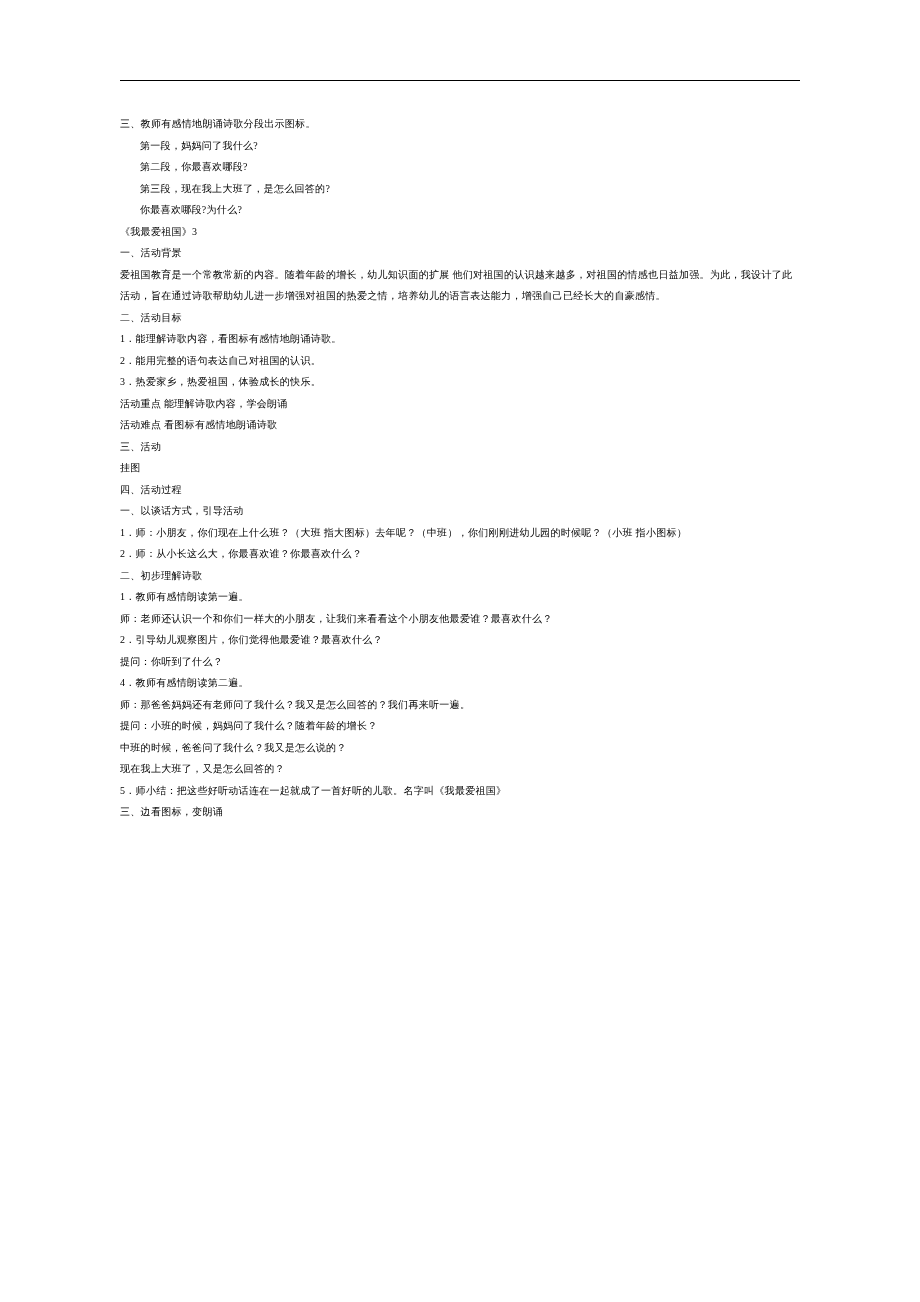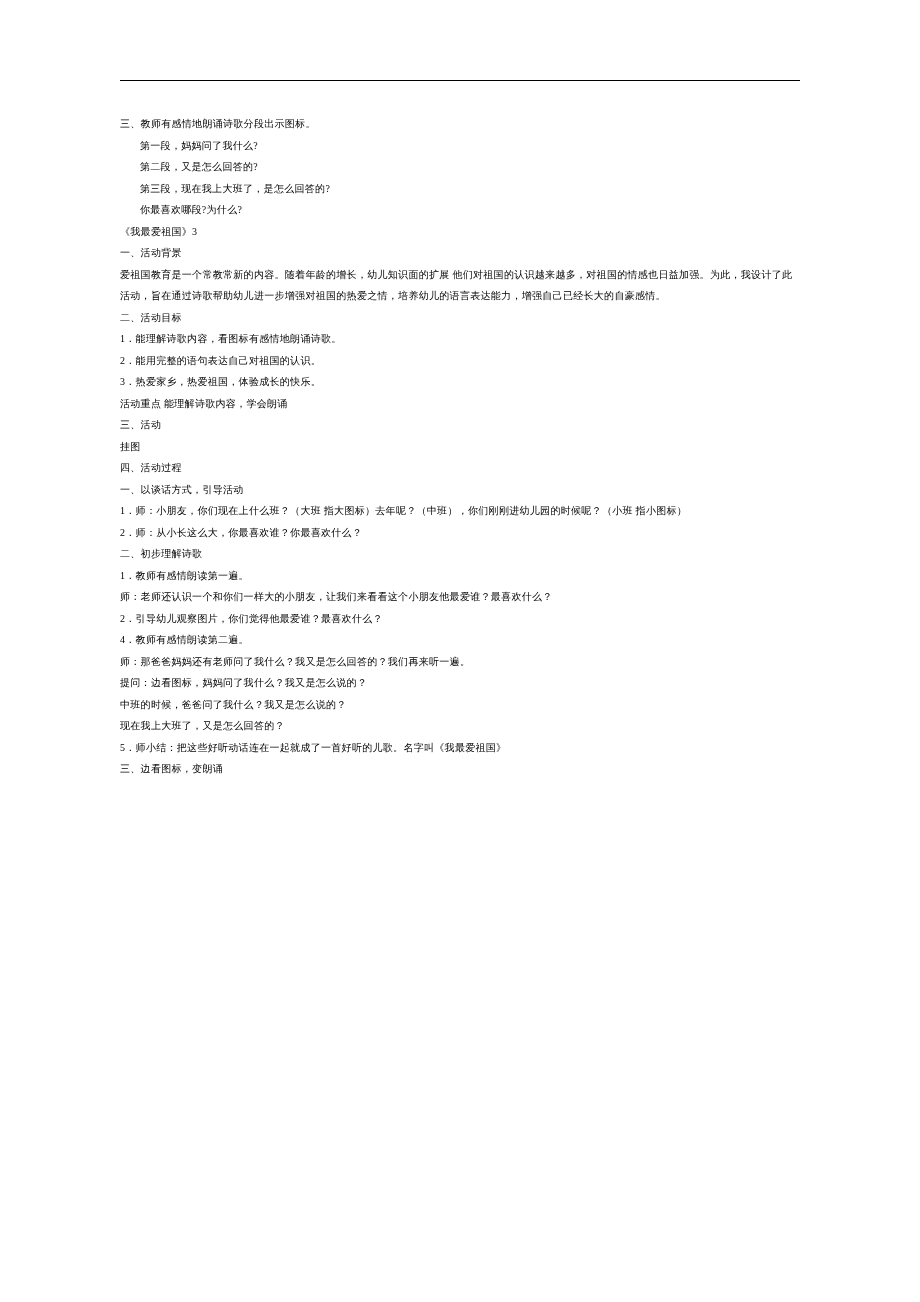--- a/index.html
+++ b/index.html
@@ -9,42 +9,44 @@
 .indent{text-indent:2em}
 </style>
 </head>
 <body>
 
 <div class="page">
   <hr class="hr">
   <div id="content">
       <div class="line">三、教师有感情地朗诵诗歌分段出示图标。</div>
       <div class="line indent">第一段，妈妈问了我什么?</div>
-      <div class="line indent">第二段，又是怎么回答的?</div>
+      <div class="line indent">第二段，你最喜欢哪段?</div>
       <div class="line indent">第三段，现在我上大班了，是怎么回答的?</div>
       <div class="line indent">你最喜欢哪段?为什么?</div>
       <div class="line">《我最爱祖国》3</div>
       <div class="line">一、活动背景</div>
       <div class="line">爱祖国教育是一个常教常新的内容。随着年龄的增长，幼儿知识面的扩展 他们对祖国的认识越来越多，对祖国的情感也日益加强。为此，我设计了此活动，旨在通过诗歌帮助幼儿进一步增强对祖国的热爱之情，培养幼儿的语言表达能力，增强自己已经长大的自豪感情。</div>
       <div class="line">二、活动目标</div>
       <div class="line">1．能理解诗歌内容，看图标有感情地朗诵诗歌。</div>
       <div class="line">2．能用完整的语句表达自己对祖国的认识。</div>
       <div class="line">3．热爱家乡，热爱祖国，体验成长的快乐。</div>
       <div class="line">活动重点 能理解诗歌内容，学会朗诵</div>
+      <div class="line">活动难点 看图标有感情地朗诵诗歌</div>
       <div class="line">三、活动</div>
       <div class="line">挂图</div>
       <div class="line">四、活动过程</div>
       <div class="line">一、以谈话方式，引导活动</div>
       <div class="line">1．师：小朋友，你们现在上什么班？（大班 指大图标）去年呢？（中班），你们刚刚进幼儿园的时候呢？（小班 指小图标）</div>
       <div class="line">2．师：从小长这么大，你最喜欢谁？你最喜欢什么？</div>
       <div class="line">二、初步理解诗歌</div>
       <div class="line">1．教师有感情朗读第一遍。</div>
       <div class="line">师：老师还认识一个和你们一样大的小朋友，让我们来看看这个小朋友他最爱谁？最喜欢什么？</div>
       <div class="line">2．引导幼儿观察图片，你们觉得他最爱谁？最喜欢什么？</div>
+      <div class="line">提问：你听到了什么？</div>
       <div class="line">4．教师有感情朗读第二遍。</div>
       <div class="line">师：那爸爸妈妈还有老师问了我什么？我又是怎么回答的？我们再来听一遍。</div>
-      <div class="line">提问：边看图标，妈妈问了我什么？我又是怎么说的？</div>
+      <div class="line">提问：小班的时候，妈妈问了我什么？随着年龄的增长？</div>
       <div class="line">中班的时候，爸爸问了我什么？我又是怎么说的？</div>
       <div class="line">现在我上大班了，又是怎么回答的？</div>
       <div class="line">5．师小结：把这些好听动话连在一起就成了一首好听的儿歌。名字叫《我最爱祖国》</div>
       <div class="line">三、边看图标，变朗诵</div>
     </div>
 </div>
 
 </body></html>

